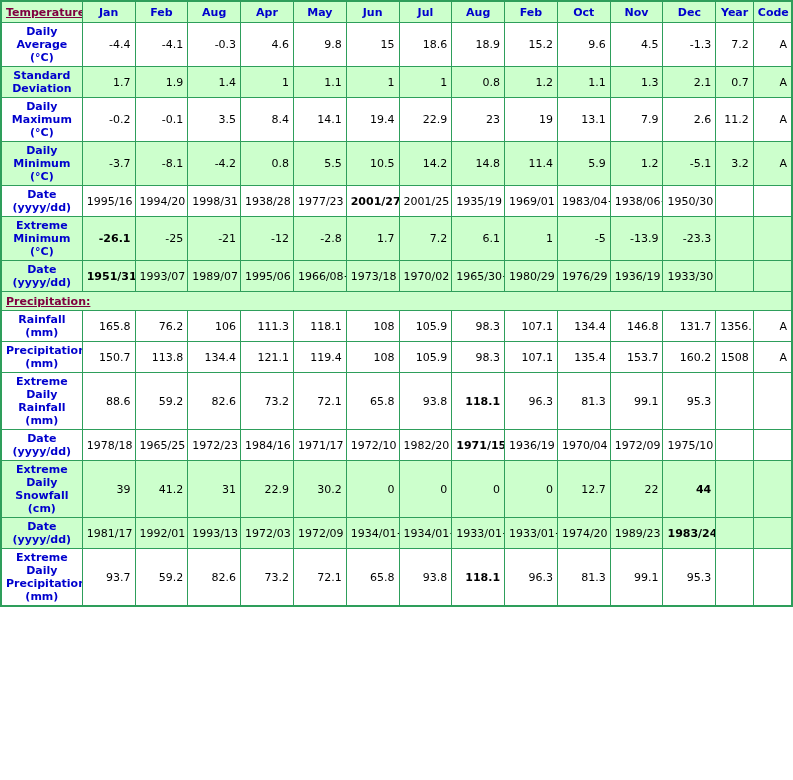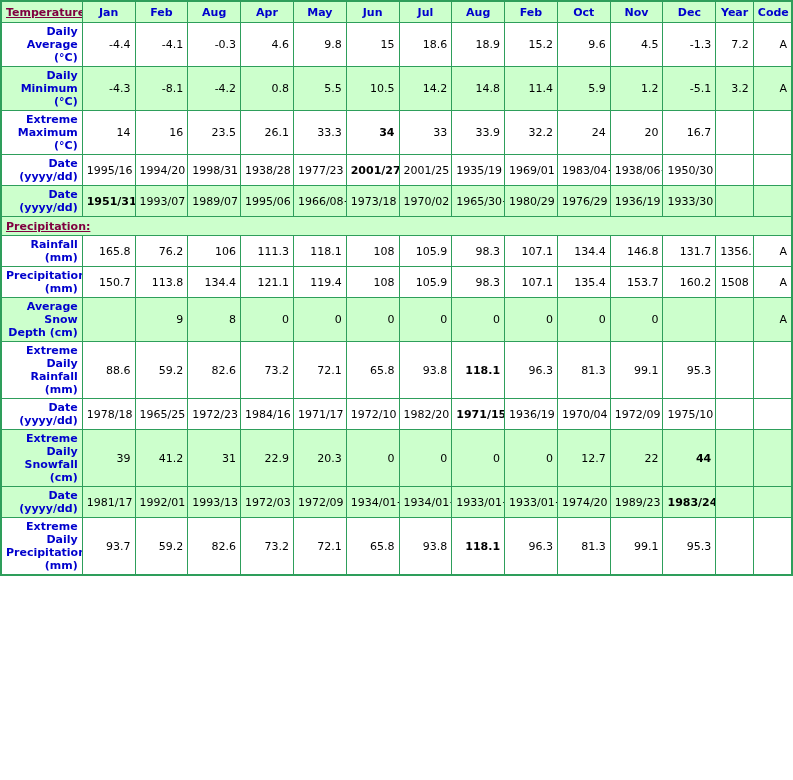--- a/index.html
+++ b/index.html
@@ -57,21 +57,21 @@
     height: 16px;
     padding-top: 1px;
     padding-bottom: 1px;
   }
   tr.section-banner td span.u { text-decoration: underline; }
 
   
   td.rowlabel {
     color: #0000cd;
     font-weight: bold;
-    text-align: right;
+    text-align: center;
     font-size: 11px;
   }
   td.val {
     text-align: right;
     color: #000000;
     font-size: 11px;
   }
   td.val.b { font-weight: bold; }
   tr.green td { background: #ccffcc; }
   tr.white td { background: #ffffff; }
@@ -126,67 +126,101 @@
         <td class="val">18.6</td>
         <td class="val">18.9</td>
         <td class="val">15.2</td>
         <td class="val">9.6</td>
         <td class="val">4.5</td>
         <td class="val">-1.3</td>
         <td class="val">7.2</td>
         <td class="val">A</td>
       </tr>
       <tr class="green">
+        <td class="rowlabel">Standard Deviation</td>
+        <td class="val">1.7</td>
+        <td class="val">1.9</td>
+        <td class="val">1.4</td>
+        <td class="val">1</td>
+        <td class="val">1.1</td>
+        <td class="val">1</td>
+        <td class="val">1</td>
+        <td class="val">0.8</td>
+        <td class="val">1.2</td>
+        <td class="val">1.1</td>
+        <td class="val">1.3</td>
+        <td class="val">2.1</td>
+        <td class="val">0.7</td>
+        <td class="val">A</td>
+      </tr>
+      <tr class="white">
+        <td class="rowlabel">Daily Maximum (°C)</td>
+        <td class="val">-0.2</td>
+        <td class="val">-0.1</td>
+        <td class="val">3.5</td>
+        <td class="val">8.4</td>
+        <td class="val">14.1</td>
+        <td class="val">19.4</td>
+        <td class="val">22.9</td>
+        <td class="val">23</td>
+        <td class="val">19</td>
+        <td class="val">13.1</td>
+        <td class="val">7.9</td>
+        <td class="val">2.6</td>
+        <td class="val">11.2</td>
+        <td class="val">A</td>
+      </tr>
+      <tr class="green">
         <td class="rowlabel">Daily Minimum (°C)</td>
-        <td class="val">-4.3</td>
+        <td class="val">-3.7</td>
         <td class="val">-8.1</td>
         <td class="val">-4.2</td>
         <td class="val">0.8</td>
         <td class="val">5.5</td>
         <td class="val">10.5</td>
         <td class="val">14.2</td>
         <td class="val">14.8</td>
         <td class="val">11.4</td>
         <td class="val">5.9</td>
         <td class="val">1.2</td>
         <td class="val">-5.1</td>
         <td class="val">3.2</td>
         <td class="val">A</td>
-      </tr>
-      <tr class="white">
-        <td class="rowlabel">Extreme Maximum (°C)</td>
-        <td class="val">14</td>
-        <td class="val">16</td>
-        <td class="val">23.5</td>
-        <td class="val">26.1</td>
-        <td class="val">33.3</td>
-        <td class="val b">34</td>
-        <td class="val">33</td>
-        <td class="val">33.9</td>
-        <td class="val">32.2</td>
-        <td class="val">24</td>
-        <td class="val">20</td>
-        <td class="val">16.7</td>
-        <td class="val"></td>
-        <td class="val"></td>
       </tr>
       <tr class="white">
         <td class="rowlabel">Date (yyyy/dd)</td>
         <td class="val">1995/16</td>
         <td class="val">1994/20</td>
         <td class="val">1998/31</td>
         <td class="val">1938/28</td>
         <td class="val">1977/23</td>
         <td class="val b">2001/27</td>
         <td class="val">2001/25</td>
         <td class="val">1935/19</td>
         <td class="val">1969/01</td>
         <td class="val">1983/04+</td>
         <td class="val">1938/06+</td>
         <td class="val">1950/30</td>
+        <td class="val"></td>
+        <td class="val"></td>
+      </tr>
+      <tr class="green">
+        <td class="rowlabel">Extreme Minimum (°C)</td>
+        <td class="val b">-26.1</td>
+        <td class="val">-25</td>
+        <td class="val">-21</td>
+        <td class="val">-12</td>
+        <td class="val">-2.8</td>
+        <td class="val">1.7</td>
+        <td class="val">7.2</td>
+        <td class="val">6.1</td>
+        <td class="val">1</td>
+        <td class="val">-5</td>
+        <td class="val">-13.9</td>
+        <td class="val">-23.3</td>
         <td class="val"></td>
         <td class="val"></td>
       </tr>
       <tr class="green">
         <td class="rowlabel">Date (yyyy/dd)</td>
         <td class="val b">1951/31</td>
         <td class="val">1993/07</td>
         <td class="val">1989/07</td>
         <td class="val">1995/06</td>
         <td class="val">1966/08+</td>
@@ -230,37 +264,20 @@
         <td class="val">108</td>
         <td class="val">105.9</td>
         <td class="val">98.3</td>
         <td class="val">107.1</td>
         <td class="val">135.4</td>
         <td class="val">153.7</td>
         <td class="val">160.2</td>
         <td class="val">1508</td>
         <td class="val">A</td>
       </tr>
-      <tr class="green">
-        <td class="rowlabel">Average Snow Depth (cm)</td>
-        <td class="val"></td>
-        <td class="val">9</td>
-        <td class="val">8</td>
-        <td class="val">0</td>
-        <td class="val">0</td>
-        <td class="val">0</td>
-        <td class="val">0</td>
-        <td class="val">0</td>
-        <td class="val">0</td>
-        <td class="val">0</td>
-        <td class="val">0</td>
-        <td class="val"></td>
-        <td class="val"></td>
-        <td class="val">A</td>
-      </tr>
       <tr class="white">
         <td class="rowlabel">Extreme Daily Rainfall (mm)</td>
         <td class="val">88.6</td>
         <td class="val">59.2</td>
         <td class="val">82.6</td>
         <td class="val">73.2</td>
         <td class="val">72.1</td>
         <td class="val">65.8</td>
         <td class="val">93.8</td>
         <td class="val b">118.1</td>
@@ -287,21 +304,21 @@
         <td class="val">1975/10</td>
         <td class="val"></td>
         <td class="val"></td>
       </tr>
       <tr class="green">
         <td class="rowlabel">Extreme Daily Snowfall (cm)</td>
         <td class="val">39</td>
         <td class="val">41.2</td>
         <td class="val">31</td>
         <td class="val">22.9</td>
-        <td class="val">20.3</td>
+        <td class="val">30.2</td>
         <td class="val">0</td>
         <td class="val">0</td>
         <td class="val">0</td>
         <td class="val">0</td>
         <td class="val">12.7</td>
         <td class="val">22</td>
         <td class="val b">44</td>
         <td class="val"></td>
         <td class="val"></td>
       </tr>

